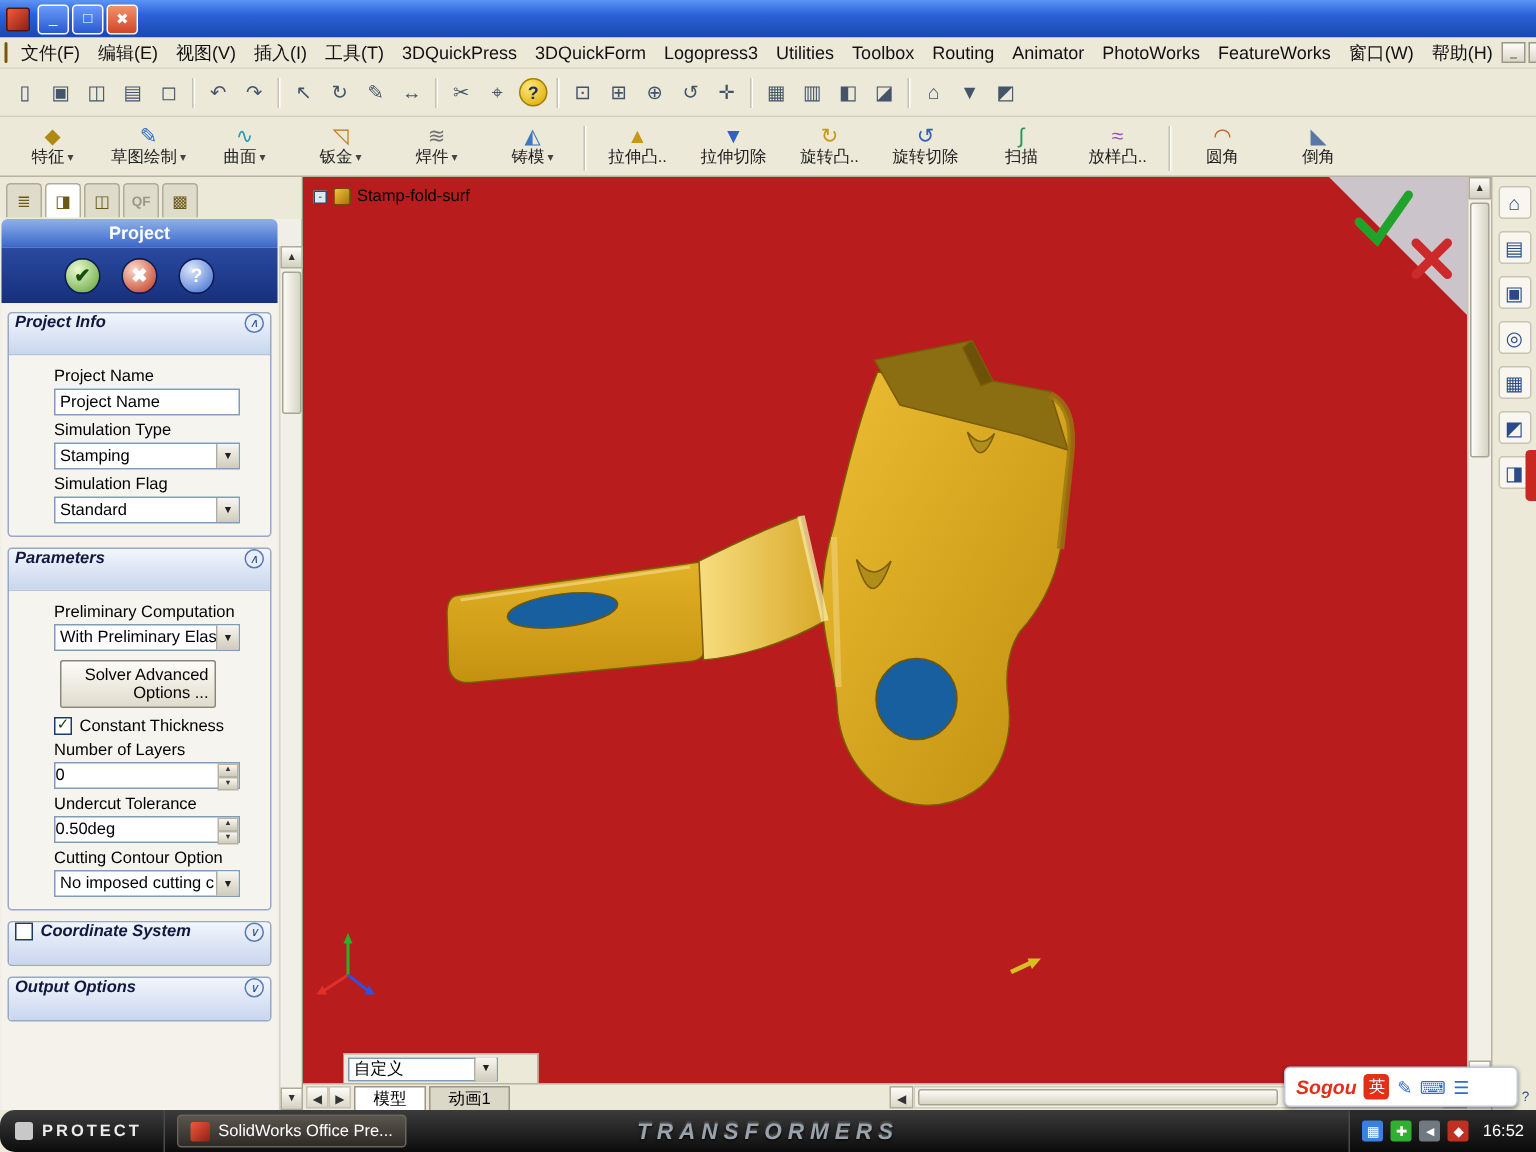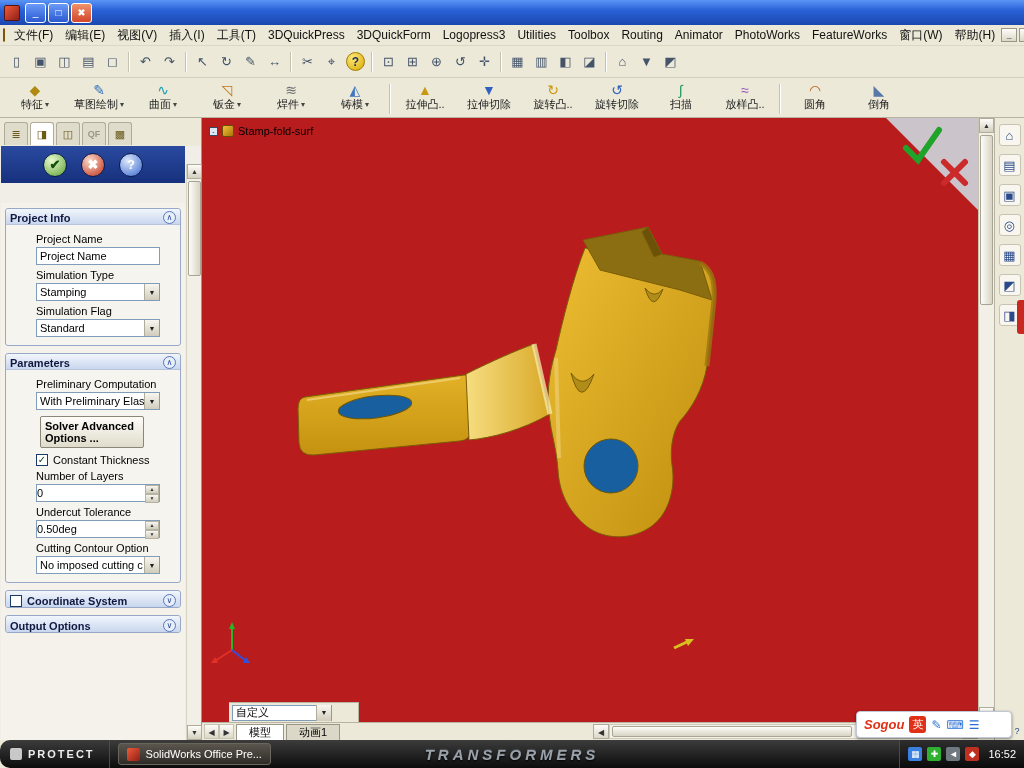--- a/index.html
+++ b/index.html
@@ -44,32 +44,32 @@
 .pm-tab.active{background:#fff;}
 .pm-tab.qf{color:#9a9688;font-size:9px;font-weight:bold;}
 .pm-title{height:19px;margin:0 16px 0 1px;background:linear-gradient(180deg,#8fb0e8,#3a68c8);color:#fff;font-weight:bold;font-size:12px;text-align:center;line-height:19px;border-radius:4px 4px 0 0;}
 .pm-actions{height:37px;margin:0 16px 0 1px;background:linear-gradient(180deg,#2a4aa0,#16307c);display:flex;align-items:center;justify-content:center;gap:14px;}
 .pm-act{width:24px;height:24px;border-radius:50%;display:flex;align-items:center;justify-content:center;font-weight:bold;font-size:13px;border:1px solid #0a1a50;}
 .pm-act.ok{background:radial-gradient(circle at 35% 30%,#eafad0,#5aa030);color:#14500c;}
 .pm-act.cancel{background:radial-gradient(circle at 35% 30%,#fadacb,#c03018);color:#fff;}
 .pm-act.helpb{background:radial-gradient(circle at 35% 30%,#dce8fa,#3a68d0);color:#fff;}
 .pm-body{position:absolute;top:85px;left:1px;right:16px;bottom:0;background:#f4f2ea;padding:5px 4px;overflow:hidden;font-size:11px;}
 .grp{border:1px solid #98a8c8;border-radius:3px;margin-bottom:7px;background:#f6f4ee;}
-.grp-h{height:16px;background:linear-gradient(180deg,#f2f6fc,#c8d6ee);display:flex;align-items:flex-end;padding:0 4px;border-bottom:1px solid #b8c4dc;border-radius:3px 3px 0 0;}
+.grp-h{height:28px;background:linear-gradient(180deg,#f2f6fc,#c8d6ee);display:flex;align-items:flex-start;padding:0 4px;border-bottom:1px solid #b8c4dc;border-radius:3px 3px 0 0;font-style:italic;}
 .grp.head-only .grp-h{border-bottom:none;border-radius:3px;}
 .grp-h b{font-size:11px;color:#101840;flex:1;}
 .chev{width:13px;height:13px;border-radius:50%;border:1px solid #5878b8;color:#2a4a9a;font-size:8px;display:flex;align-items:center;justify-content:center;background:#e8eef8;}
 .grp-b{padding:4px 6px 8px 30px;}
 .flabel{margin:4px 0 2px;color:#000;}
 .txt,.combo,.spin{width:124px;height:18px;border:1px solid #7f9db9;background:#fff;display:flex;align-items:center;font-size:11px;}
 .txt span,.combo .val{flex:1;padding:0 3px;white-space:nowrap;overflow:hidden;}
 .cbtn{width:15px;height:16px;background:linear-gradient(#f8f6f0,#d0ccbc);border-left:1px solid #b0ac9c;font-size:7px;display:flex;align-items:center;justify-content:center;color:#202020;}
 .sbtns{margin-left:auto;display:flex;flex-direction:column;width:14px;height:16px;}
 .sbtns b{flex:1;font-size:5px;line-height:7px;background:linear-gradient(#f8f6f0,#d0ccbc);border:1px solid #b8b4a4;text-align:center;color:#333;font-weight:normal;}
-.pbtn{display:block;border:1px solid #8a867a;background:linear-gradient(180deg,#fdfcf8,#e0dccc);font-size:11px;padding:3px 4px;text-align:left;width:104px;margin:6px 0 4px 4px;border-radius:2px;color:#000;font-weight:bold;}
+.pbtn{display:block;border:1px solid #8a867a;background:linear-gradient(180deg,#fdfcf8,#e0dccc);font-size:11px;padding:3px 4px;text-align:right;width:104px;margin:6px 0 4px 4px;border-radius:2px;color:#000;}
 .chk{display:flex;align-items:center;gap:5px;margin:6px 0 4px;}
 .box{width:12px;height:12px;border:1px solid #1a3a6a;background:#fff;font-size:10px;line-height:10px;text-align:center;color:#0a3a0a;}
 .pm-scroll{position:absolute;top:46px;right:0;bottom:0;width:15px;background:#f2f0e6;border-left:1px solid #d8d4c4;}
 .sarrow{position:absolute;left:0;width:15px;height:15px;background:linear-gradient(#fdfcf8,#d4d0c0);border:1px solid #b0ac9c;font-size:7px;text-align:center;line-height:13px;color:#333;}
 .sarrow.up{top:0;}
 .sarrow.down{bottom:0;}
 .sthumb{position:absolute;left:1px;top:17px;width:13px;height:95px;background:linear-gradient(90deg,#fdfcf8,#d8d4c4);border:1px solid #a8a494;border-radius:2px;}
 
 
 .viewport{position:absolute;left:202px;top:118px;width:776px;height:604px;background:#b91c1c;overflow:hidden;}
@@ -302,20 +302,21 @@
   </div>
 
   <div class="pm">
     <div class="pm-tabs">
       <span class="pm-tab">≣</span>
       <span class="pm-tab active">◨</span>
       <span class="pm-tab">◫</span>
       <span class="pm-tab qf">QF</span>
       <span class="pm-tab">▩</span>
     </div>
+    <div class="pm-title">Project</div>
     <div class="pm-actions">
       <span class="pm-act ok">✔</span>
       <span class="pm-act cancel">✖</span>
       <span class="pm-act helpb">?</span>
     </div>
 
     <div class="pm-body">
 
       <div class="grp">
         <div class="grp-h">

